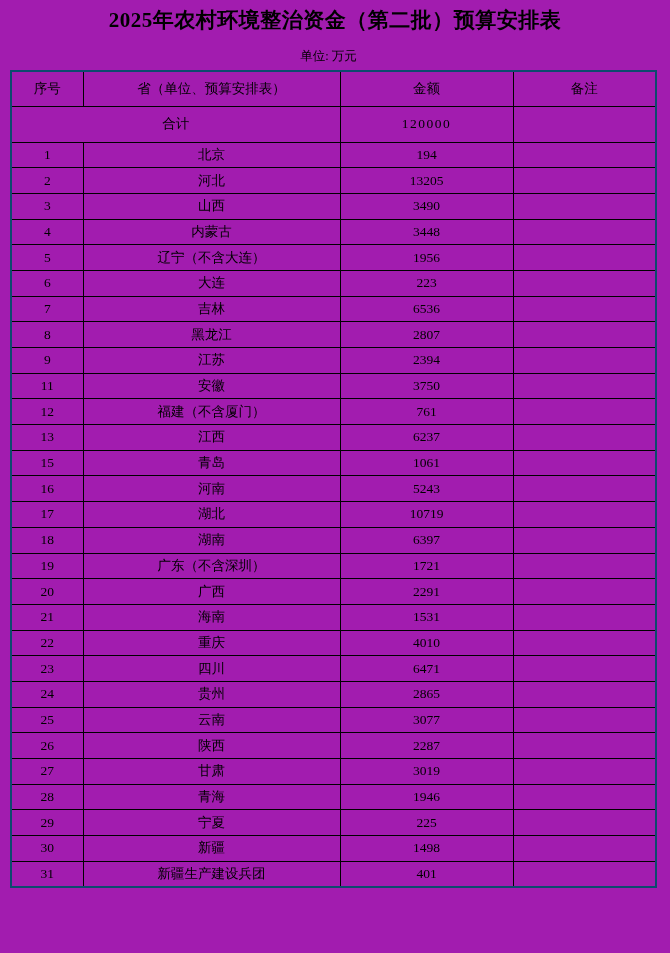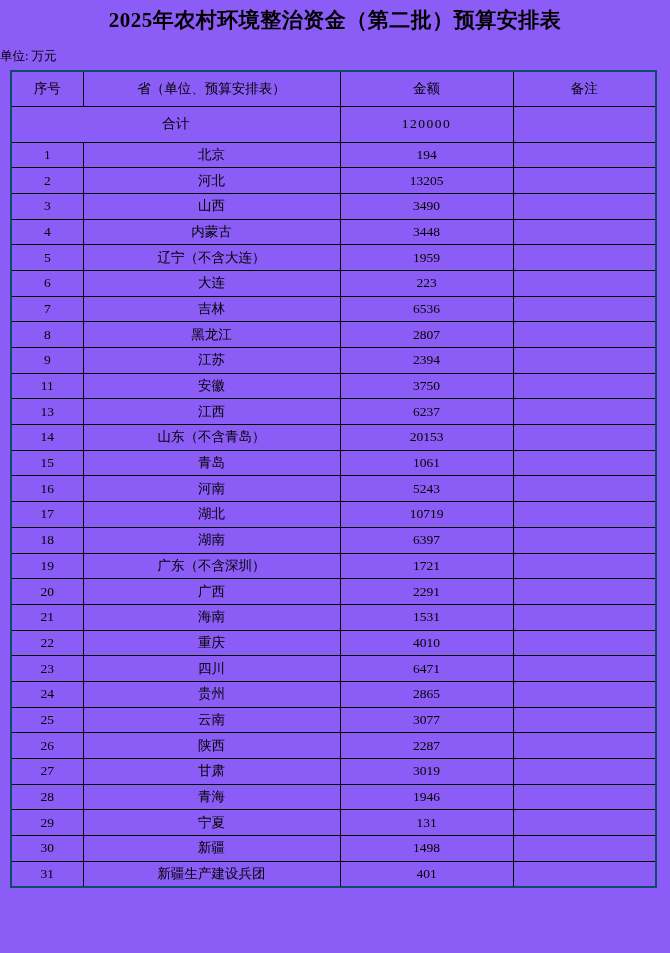--- a/index.html
+++ b/index.html
@@ -6,36 +6,36 @@
   html, body {
     width: 670px;
     background: #ffffff;
     color: #000000;
     font-family: "Liberation Serif", "DejaVu Serif", serif;
   }
   .page {
     position: relative;
     width: 670px;
     height: 953px;
-    background: #8b5cf6;
+    background: #a21caf;
     overflow: hidden;
   }
   .doc-title {
     padding-top: 7px;
     text-align: center;
     font-size: 21px;
     font-weight: bold;
     letter-spacing: 0.5px;
     line-height: 26px;
     font-family: "Liberation Serif", "DejaVu Serif", serif;
   }
   .unit-label {
     margin-top: 16px;
     margin-right: 13px;
-    text-align: left;
+    text-align: center;
     font-size: 12.5px;
     line-height: 14px;
     font-family: "Liberation Serif", "DejaVu Serif", serif;
   }
   table.budget-table {
     margin-left: 10px;
     margin-top: 7px;
     width: 645px;
     border-collapse: collapse;
     table-layout: fixed;
@@ -127,21 +127,21 @@
   </tr>
         <tr class="data-row">
     <td class="index-cell">4</td>
     <td class="province-cell">内蒙古</td>
     <td class="amount-cell">3448</td>
     <td class="remark-cell"></td>
   </tr>
         <tr class="data-row">
     <td class="index-cell">5</td>
     <td class="province-cell">辽宁（不含大连）</td>
-    <td class="amount-cell">1959</td>
+    <td class="amount-cell">1956</td>
     <td class="remark-cell"></td>
   </tr>
         <tr class="data-row">
     <td class="index-cell">6</td>
     <td class="province-cell">大连</td>
     <td class="amount-cell">223</td>
     <td class="remark-cell"></td>
   </tr>
         <tr class="data-row">
     <td class="index-cell">7</td>
@@ -161,32 +161,32 @@
     <td class="amount-cell">2394</td>
     <td class="remark-cell"></td>
   </tr>
         <tr class="data-row">
     <td class="index-cell">11</td>
     <td class="province-cell">安徽</td>
     <td class="amount-cell">3750</td>
     <td class="remark-cell"></td>
   </tr>
         <tr class="data-row">
+    <td class="index-cell">12</td>
+    <td class="province-cell">福建（不含厦门）</td>
+    <td class="amount-cell">761</td>
+    <td class="remark-cell"></td>
+  </tr>
+        <tr class="data-row">
     <td class="index-cell">13</td>
     <td class="province-cell">江西</td>
     <td class="amount-cell">6237</td>
     <td class="remark-cell"></td>
   </tr>
         <tr class="data-row">
-    <td class="index-cell">14</td>
-    <td class="province-cell">山东（不含青岛）</td>
-    <td class="amount-cell">20153</td>
-    <td class="remark-cell"></td>
-  </tr>
-        <tr class="data-row">
     <td class="index-cell">15</td>
     <td class="province-cell">青岛</td>
     <td class="amount-cell">1061</td>
     <td class="remark-cell"></td>
   </tr>
         <tr class="data-row">
     <td class="index-cell">16</td>
     <td class="province-cell">河南</td>
     <td class="amount-cell">5243</td>
     <td class="remark-cell"></td>
@@ -259,21 +259,21 @@
   </tr>
         <tr class="data-row">
     <td class="index-cell">28</td>
     <td class="province-cell">青海</td>
     <td class="amount-cell">1946</td>
     <td class="remark-cell"></td>
   </tr>
         <tr class="data-row">
     <td class="index-cell">29</td>
     <td class="province-cell">宁夏</td>
-    <td class="amount-cell">131</td>
+    <td class="amount-cell">225</td>
     <td class="remark-cell"></td>
   </tr>
         <tr class="data-row">
     <td class="index-cell">30</td>
     <td class="province-cell">新疆</td>
     <td class="amount-cell">1498</td>
     <td class="remark-cell"></td>
   </tr>
         <tr class="data-row">
     <td class="index-cell">31</td>

